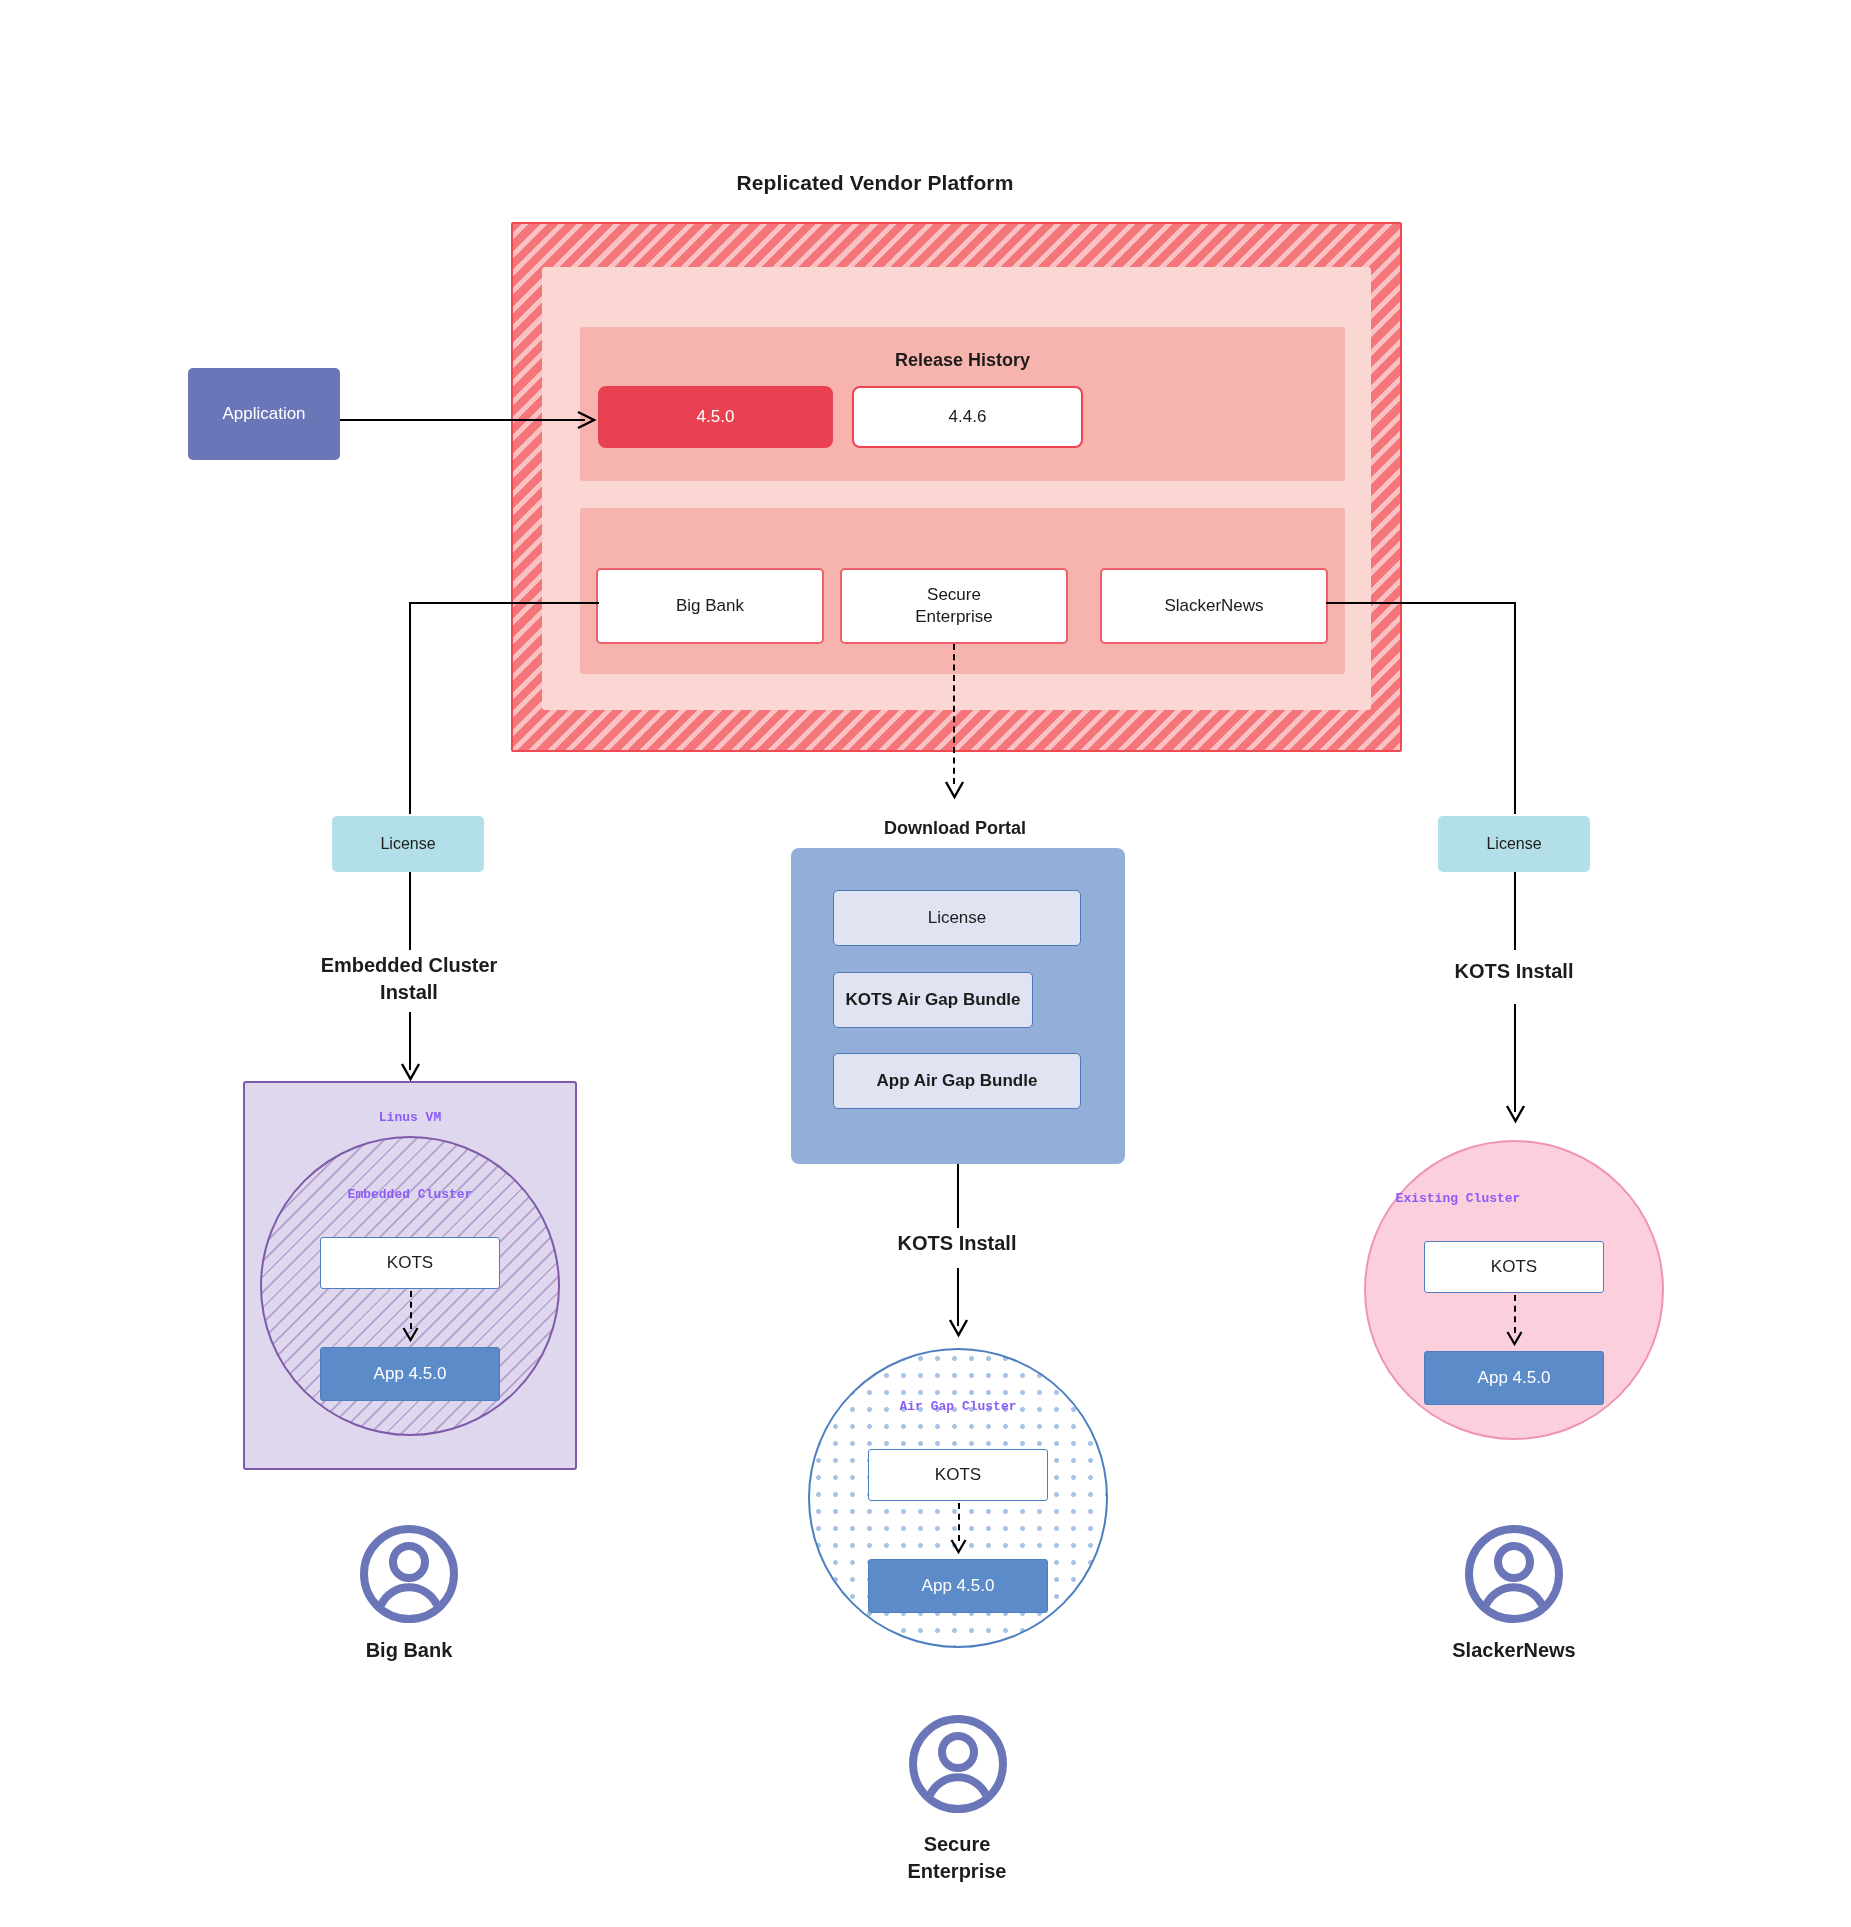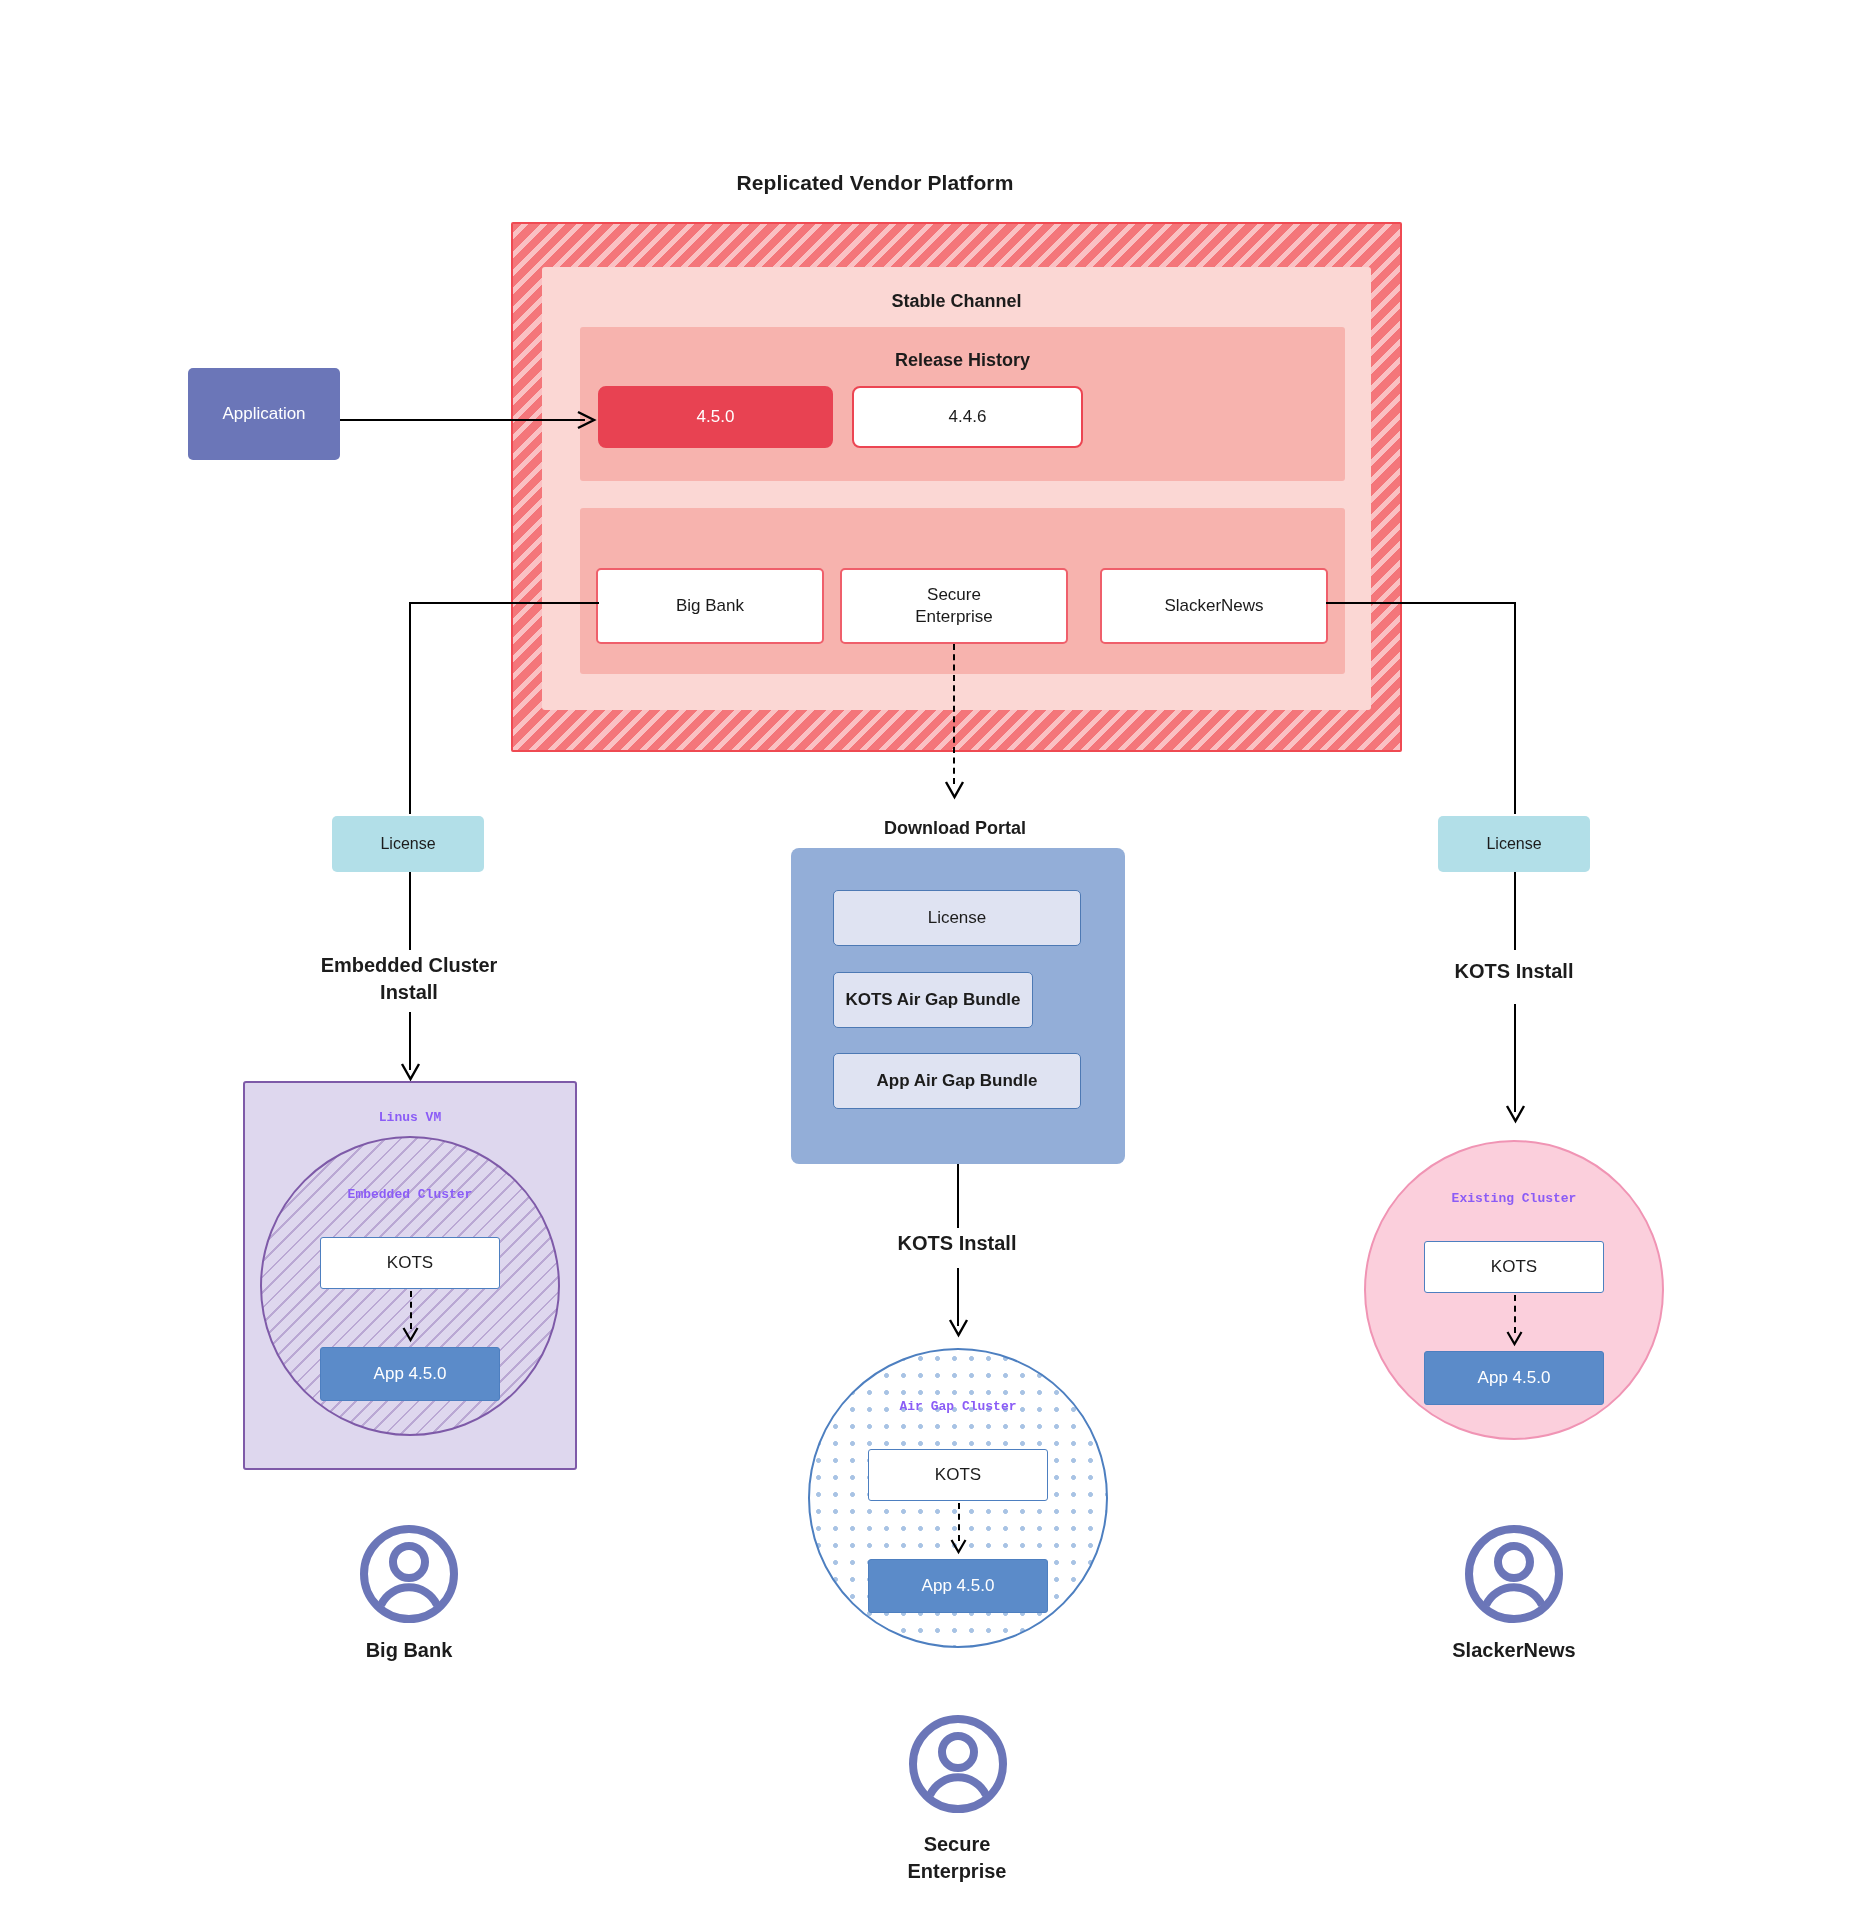--- a/index.html
+++ b/index.html
@@ -146,21 +146,20 @@
 </head>
 <body>
 
 <div id="stage">
 
   <div class="abs ctr title-lg" style="left:660px;top:168px;width:430px;height:30px;">Replicated Vendor Platform</div>
 
   <div class="abs vendor-outer" style="left:511px;top:222px;width:891px;height:530px;"></div>
 
   <div class="abs channel-panel" style="left:542px;top:267px;width:829px;height:443px;"></div>
-  <div class="abs ctr title-md" style="left:542px;top:289px;width:829px;height:24px;">Stable Channel</div>
 
   <div class="abs sub-panel" style="left:580px;top:327px;width:765px;height:154px;"></div>
   <div class="abs ctr title-md" style="left:580px;top:348px;width:765px;height:24px;">Release History</div>
 
   <div class="abs ctr release-box release-current" style="left:598px;top:386px;width:235px;height:62px;">
     <span>4.5.0</span>
   </div>
   <div class="abs ctr release-box release-old" style="left:852px;top:386px;width:231px;height:62px;">
     <span>4.4.6</span>
   </div>
@@ -287,21 +286,21 @@
     <span>License</span>
   </div>
   <div class="ln ln-v" style="left:1514px;top:872px;height:78px;"></div>
   <div class="abs ctr label-bold" style="left:1379px;top:956px;width:270px;height:30px;">KOTS Install</div>
   <div class="ln ln-v" style="left:1514px;top:1004px;height:108px;"></div>
   <svg class="arrowhead" style="left:1504px;top:1104px;" width="24" height="22" viewBox="0 0 24 22">
     <path d="M3 2 L11.5 17 L20 2" fill="none" stroke="#000" stroke-width="2.4"></path>
   </svg>
 
   <div class="abs existing-circle" style="left:1364px;top:1140px;width:300px;height:300px;"></div>
-  <div class="abs ctr label-sm-b" style="left:1364px;top:1187px;width:300px;height:22px;">Existing Cluster</div>
+  <div class="abs ctr label-sm-b" style="left:1308px;top:1187px;width:300px;height:22px;">Existing Cluster</div>
 
   <div class="abs ctr kots-box" style="left:1424px;top:1241px;width:180px;height:52px;">
     <span>KOTS</span>
   </div>
   <div class="dash-v" style="left:1514px;top:1295px;height:38px;"></div>
   <svg class="arrowhead" style="left:1505px;top:1330px;" width="20" height="18" viewBox="0 0 20 18">
     <path d="M2.5 2 L9.5 14 L16.5 2" fill="none" stroke="#000" stroke-width="2.2"></path>
   </svg>
   <div class="abs ctr app-box" style="left:1424px;top:1351px;width:180px;height:54px;">
     <span>App 4.5.0</span>

